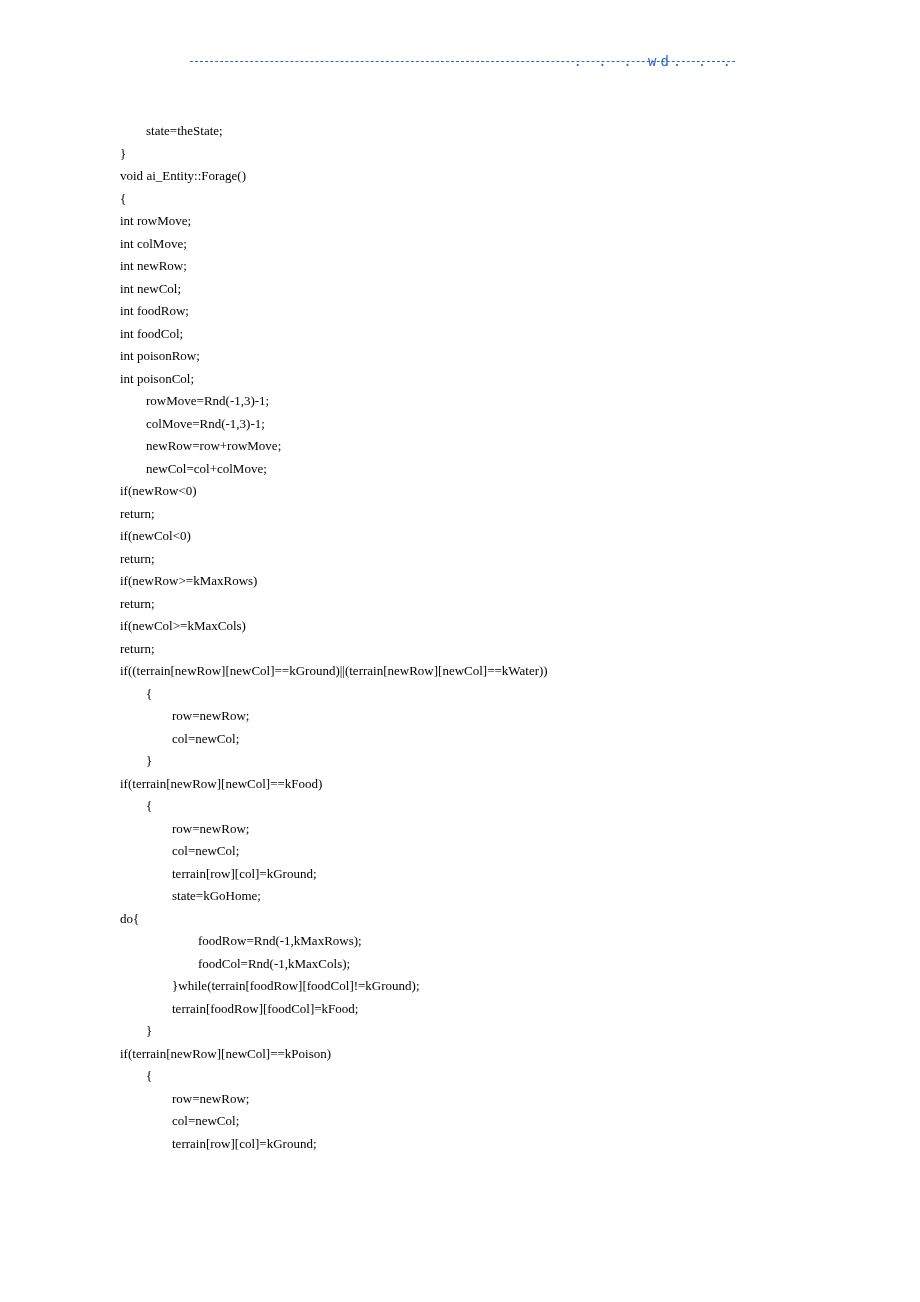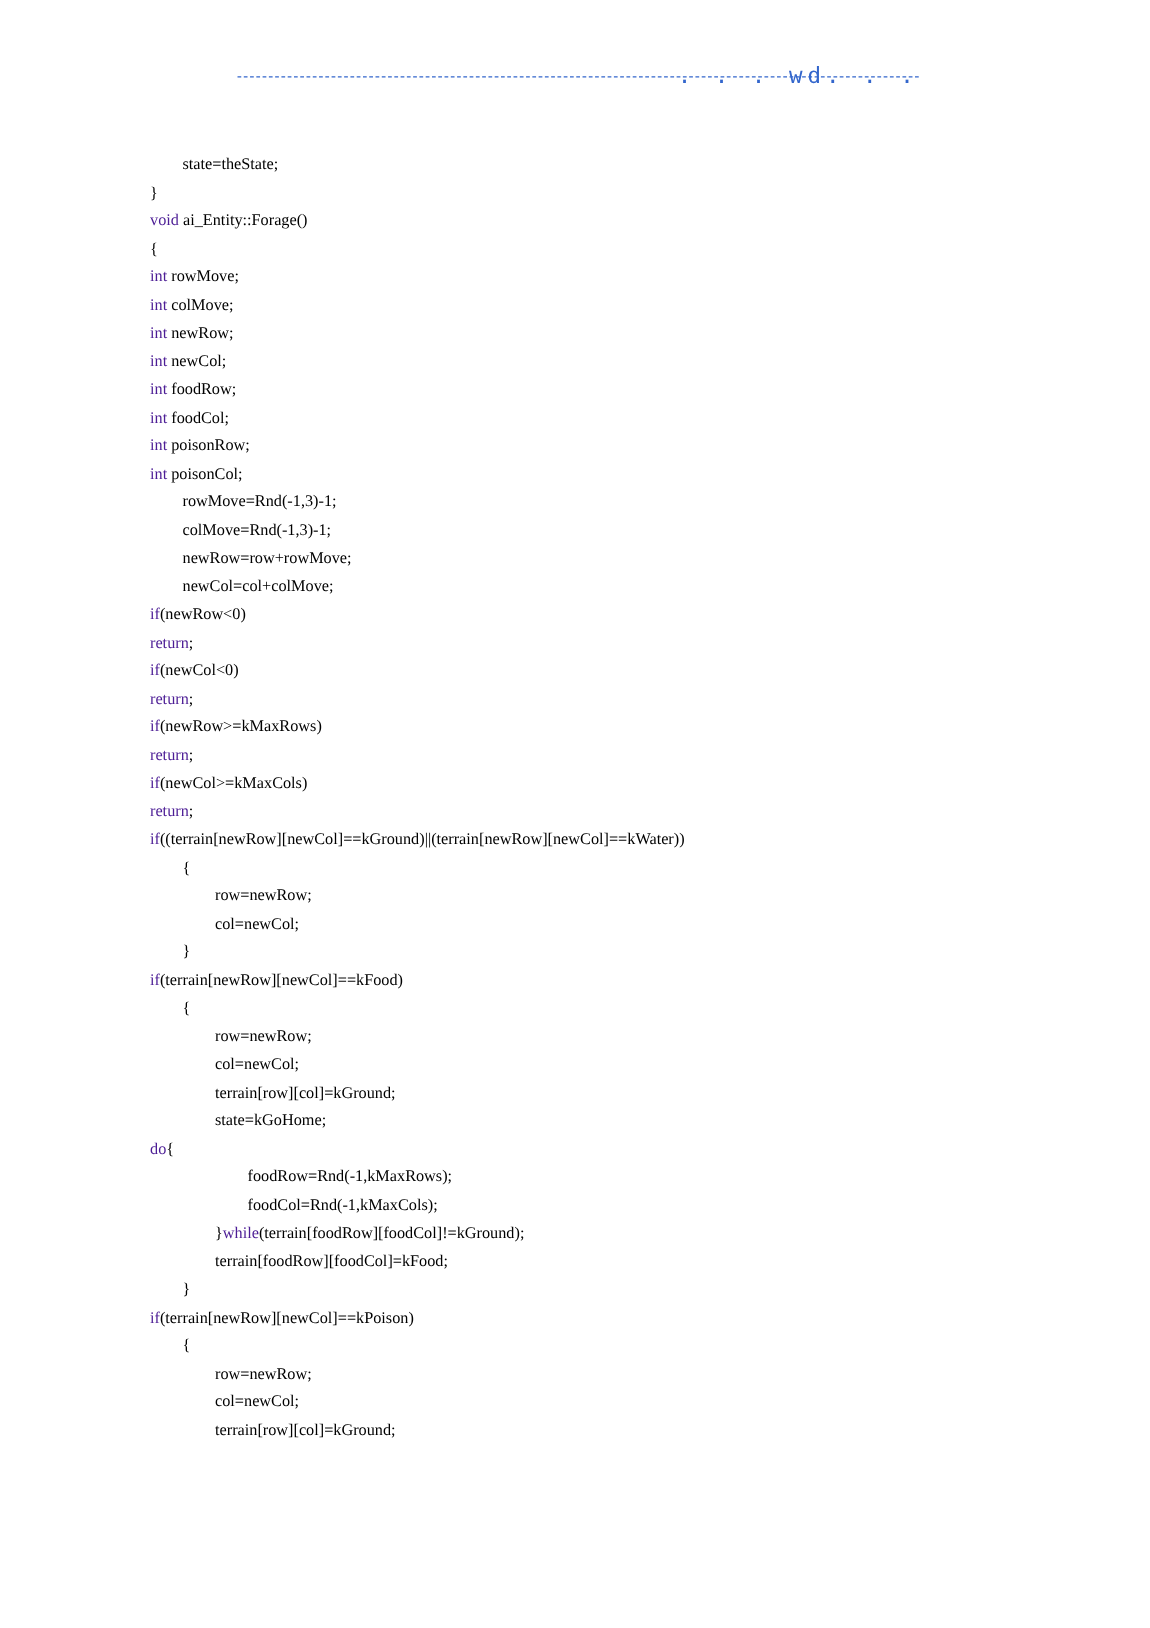--- a/index.html
+++ b/index.html
@@ -16,31 +16,31 @@
     }
     .header {
       position: absolute;
       top: 50px;
       left: 190px;
       right: 185px;
       border-bottom: 1px dashed #3366cc;
       height: 12px;
       text-align: right;
       font-family: monospace;
-      font-size: 18px;
+      font-size: 14px;
       color: #3366cc;
       letter-spacing: 4px;
       padding-bottom: 2px;
     }
     .code {
       margin-left: 120px;
       margin-top: 72px;
       white-space: pre;
     }
-    .kw { color: #4c1d95; }
+    .kw { color: #000000; }
     .line { display: block; }
     .line span { white-space: pre; }
   </style>
 </head>
 <body>
 
 <div class="header">
   <span>. . . wd. . .</span>
 </div>
 

